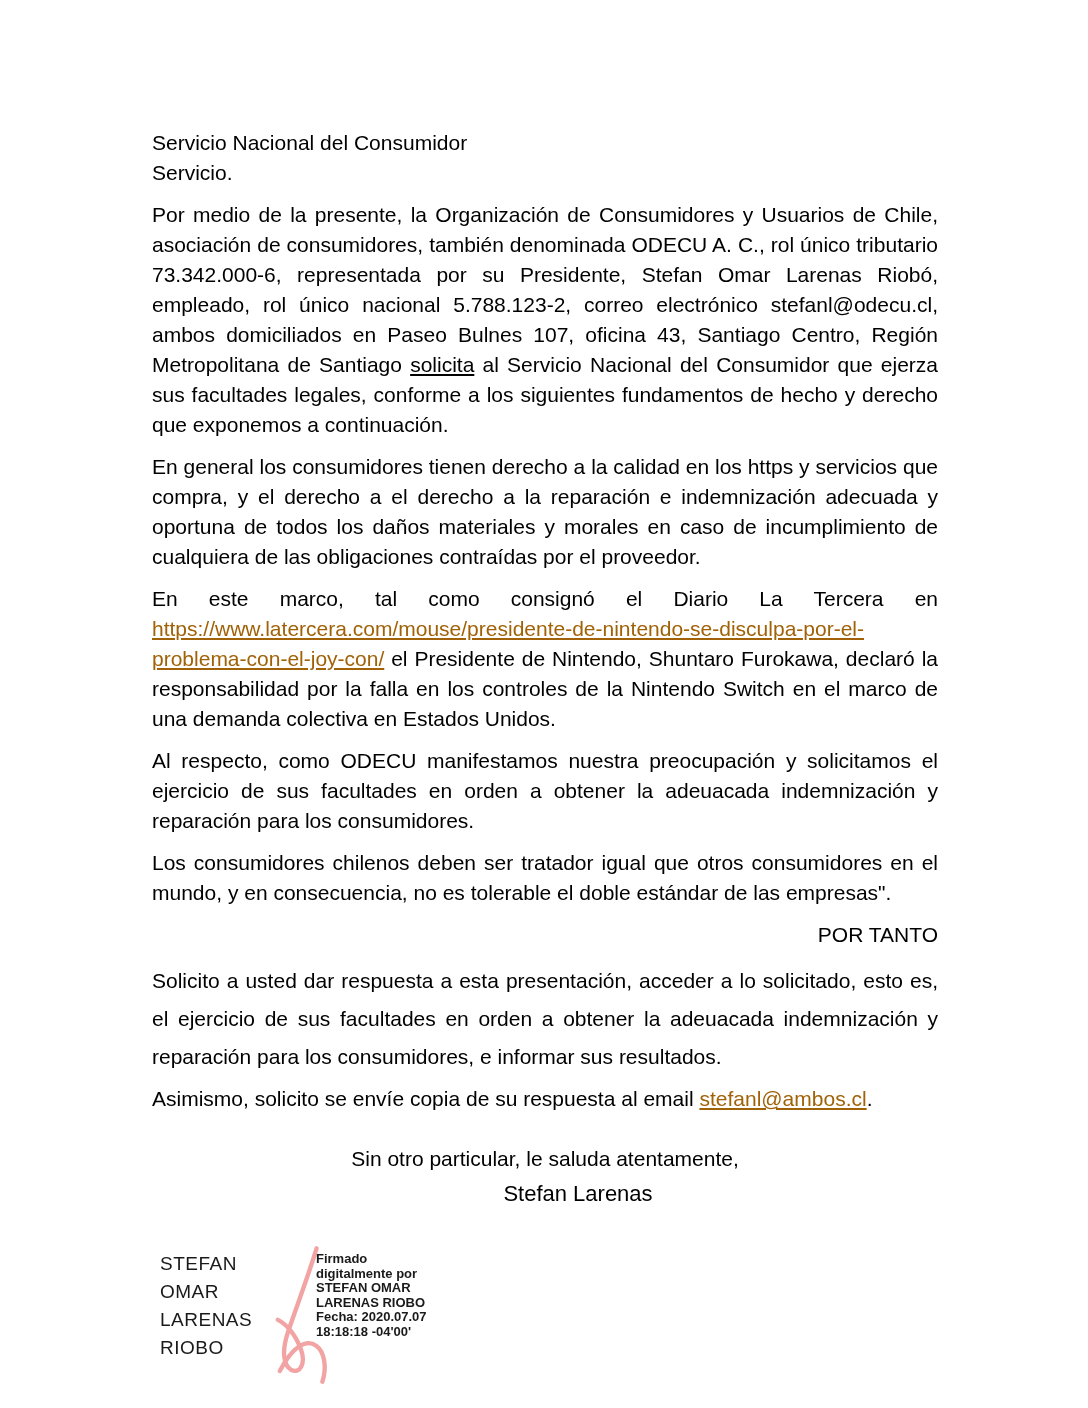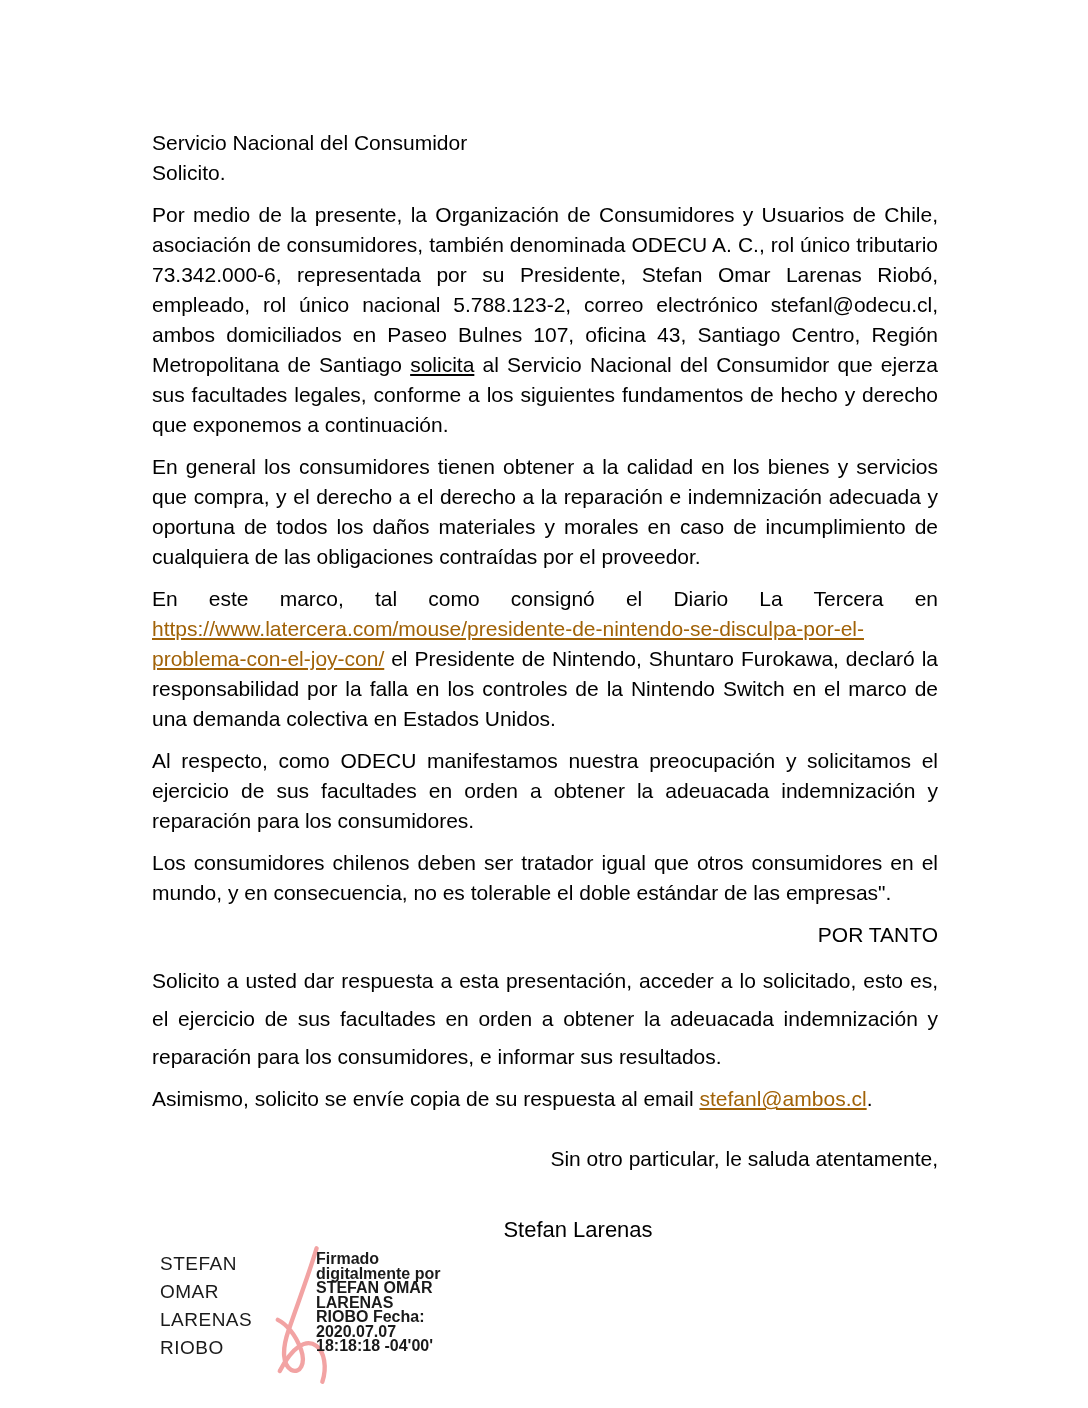--- a/index.html
+++ b/index.html
@@ -42,25 +42,25 @@
   }
 
   .heading { margin-bottom: 12px; text-align: right; }
 
   .wide-spacing {
     line-height: 38px;
     margin-bottom: 8px;
   }
 
   .p-email { margin-bottom: 30px; text-align: left; }
-  .p-closing { text-align: right; }
+  .p-closing { text-align: center; }
 
   .typed-signature {
     position: absolute;
-    top: 1212px;
+    top: 1176px;
     left: 398px;
     width: 360px;
     text-align: center;
     font-size: 22px;
     line-height: 36px;
   }
 
   .digital-signature {
     position: absolute;
     top: 1244px;
@@ -81,44 +81,44 @@
   .ds-mark {
     width: 58px;
     height: 142px;
     margin-left: 2px;
     margin-right: -16px;
     flex-shrink: 0;
   }
 
   .ds-details {
     width: 126px;
-    font-size: 16px;
+    font-size: 13px;
     line-height: 14.5px;
     font-weight: 600;
     color: #1a1a1a;
     padding-top: 8px;
     position: relative;
     z-index: 2;
   }
 </style>
 </head>
 <body>
 
 <div class="page">
 
   <div class="letter">
 
     <p class="recipient">
       <span>Servicio Nacional del Consumidor</span><br>
-      <span>Solicito.</span>
+      <span>Servicio.</span>
     </p>
 
     <p class="para"><span>Por medio de la presente, la Organización de Consumidores y Usuarios de Chile, asociación de consumidores, también denominada ODECU A. C., rol único tributario 73.342.000-6, representada por su Presidente, Stefan Omar Larenas Riobó, empleado, rol único nacional 5.788.123-2, correo electrónico stefanl@odecu.cl, ambos domiciliados en Paseo Bulnes 107, oficina 43, Santiago Centro, Región Metropolitana de Santiago </span><span class="u">solicita</span><span> al Servicio Nacional del Consumidor que ejerza sus facultades legales, conforme a los siguientes fundamentos de hecho y derecho que exponemos a continuación.</span></p>
 
-    <p class="para">En general los consumidores tienen obtener a la calidad en los bienes y servicios que compra, y el derecho a el derecho a la reparación e indemnización adecuada y oportuna de todos los daños materiales y morales en caso de incumplimiento de cualquiera de las obligaciones contraídas por el proveedor.</p>
+    <p class="para">En general los consumidores tienen derecho a la calidad en los https y servicios que compra, y el derecho a el derecho a la reparación e indemnización adecuada y oportuna de todos los daños materiales y morales en caso de incumplimiento de cualquiera de las obligaciones contraídas por el proveedor.</p>
 
     <p class="para"><span>En este marco, tal como consignó el Diario La Tercera en </span><a class="doc-link">https://www.latercera.com/mouse/presidente-de-nintendo-se-disculpa-por-el-problema-con-el-joy-con/</a><span> el Presidente de Nintendo, Shuntaro Furokawa, declaró la responsabilidad por la falla en los controles de la Nintendo Switch en el marco de una demanda colectiva en Estados Unidos.</span></p>
 
     <p class="para">Al respecto, como ODECU manifestamos nuestra preocupación y solicitamos el ejercicio de sus facultades en orden a obtener la adeuacada indemnización y reparación para los consumidores.</p>
 
     <p class="para">Los consumidores chilenos deben ser tratador igual que otros consumidores en el mundo, y en consecuencia, no es tolerable el doble estándar de las empresas".</p>
 
     <p class="heading">POR TANTO</p>
 
     <p class="para wide-spacing">Solicito a usted dar respuesta a esta presentación, acceder a lo solicitado, esto es, el ejercicio de sus facultades en orden a obtener la adeuacada indemnización y reparación para los consumidores, e informar sus resultados.</p>

